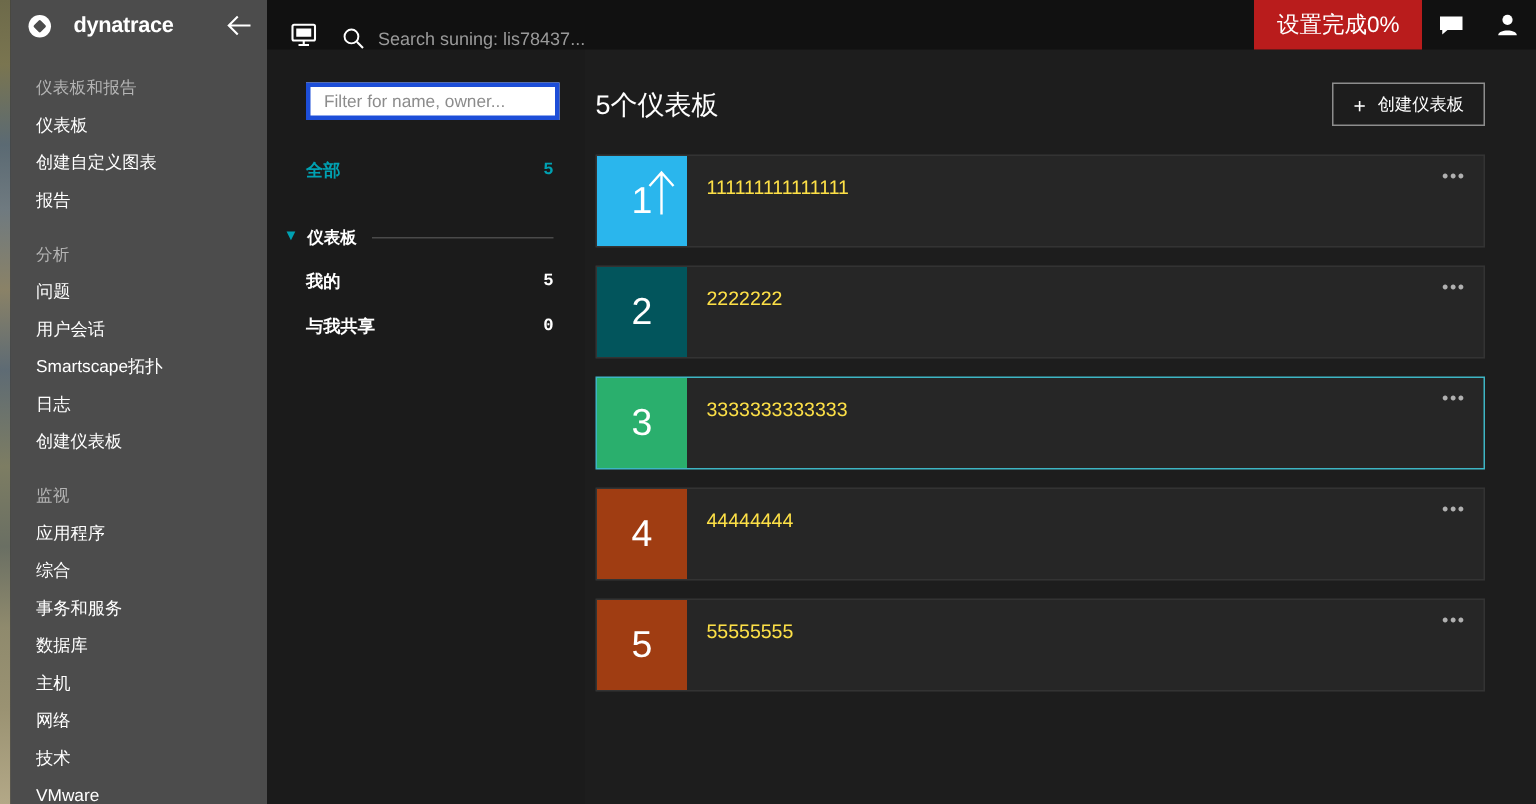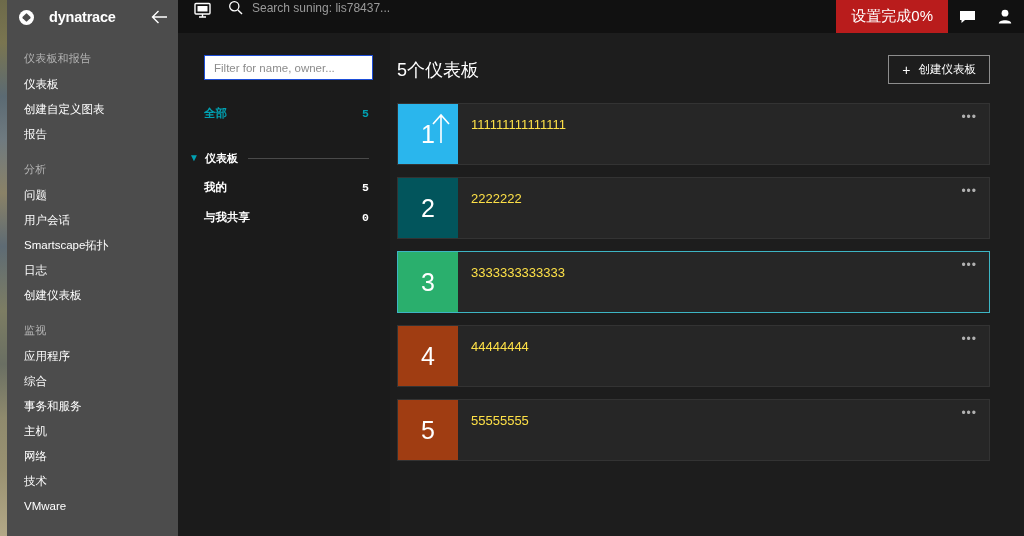--- a/index.html
+++ b/index.html
@@ -104,21 +104,21 @@
   }
   .nav-gap { height: 10px; }
 
   
   .topbar {
     position: absolute;
     left: 178px; top: 0;
     width: 846px; height: 33px;
     background: #111111;
     display: flex;
-    align-items: flex-start;
+    align-items: flex-end;
     z-index: 4;
   }
   .topbar-icon {
     width: 20px; height: 20px;
     margin-left: 14px;
     display: flex;
     align-items: center;
     justify-content: center;
     cursor: pointer;
   }
@@ -158,21 +158,21 @@
     position: absolute;
     left: 178px; top: 33px;
     width: 212px; height: 503px;
     background: #1b1b1b;
     z-index: 3;
   }
   .filter-input-wrap {
     margin: 22px 17px 0 26px;
     height: 25px;
     background: #ffffff;
-    border: 1px solid #1d4ed8;
+    border: 3px solid #1d4ed8;
     display: flex;
     align-items: center;
     padding: 0 7px 0 9px;
     box-sizing: border-box;
   }
   .filter-input {
     border: none;
     outline: none;
     background: transparent;
     flex: 1;
@@ -332,20 +332,21 @@
         <div class="nav-item">问题</div>
         <div class="nav-item">用户会话</div>
         <div class="nav-item">Smartscape拓扑</div>
         <div class="nav-item">日志</div>
         <div class="nav-item">创建仪表板</div>
         <div class="nav-gap"></div>
         <div class="nav-section-title">监视</div>
         <div class="nav-item">应用程序</div>
         <div class="nav-item">综合</div>
         <div class="nav-item">事务和服务</div>
+        <div class="nav-item">数据库</div>
         <div class="nav-item">主机</div>
         <div class="nav-item">网络</div>
         <div class="nav-item">技术</div>
         <div class="nav-item">VMware</div>
       </div>
   </div>
 
   <div class="topbar">
     <div class="topbar-icon">
       <svg width="17" height="16" viewBox="0 0 17 16">

